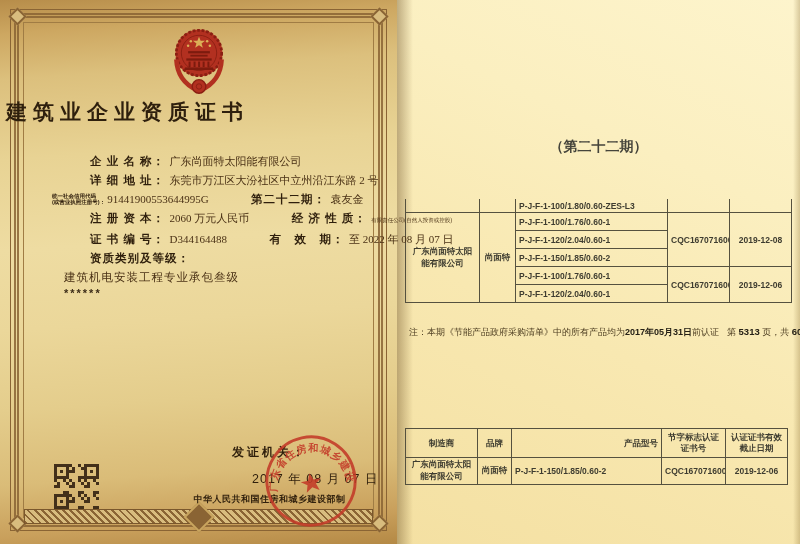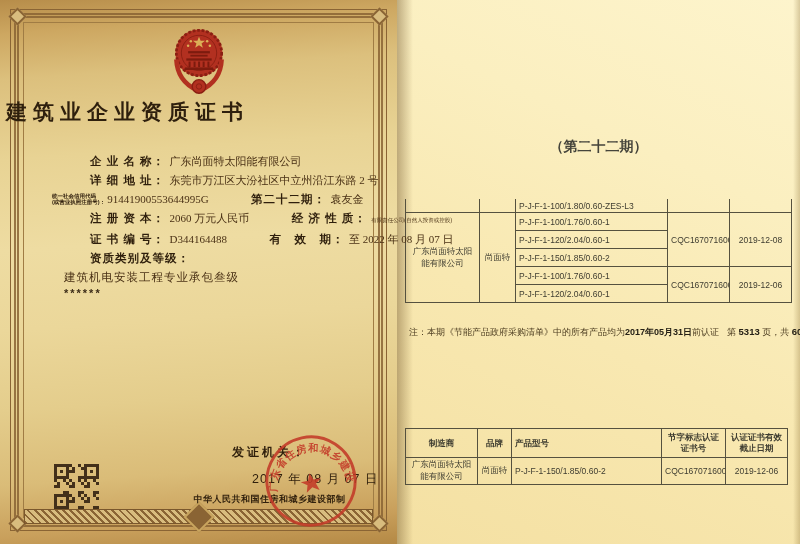--- a/index.html
+++ b/index.html
@@ -52,30 +52,30 @@
         background:linear-gradient(205deg,#fdf4cc 0%,#fbefc0 30%,#f8e8b1 60%,#f4e0a2 100%);}
   .rdoc .spine{position:absolute;left:0;top:0;bottom:0;width:16px;
         background:linear-gradient(90deg,rgba(92,62,20,.38),rgba(92,62,20,0));}
   .rdoc .redge{position:absolute;right:0;top:0;bottom:0;width:7px;
         background:linear-gradient(270deg,rgba(120,90,30,.28),rgba(120,90,30,0));}
   .rtitle{position:absolute;left:0;right:0;top:60px;text-align:center;font-size:22px;font-weight:bold;
         letter-spacing:3px;color:#3e3d35;}
   .rissue{position:absolute;left:0;right:0;top:138px;text-align:center;font-size:14px;font-weight:bold;color:#45443b;}
 
   table{border-collapse:collapse;table-layout:fixed;}
-  td,th{border:1px solid #55513f;font-size:8.5px;font-weight:normal;color:#3e3c30;
+  td,th{border:1px solid #55513f;font-size:8.5px;font-weight:bold;color:#3e3c30;
         padding:0 3px;overflow:hidden;}
   .t1{position:absolute;left:8px;top:199px;width:386px;}
   .t1 td{height:17px;}
   .t1 tr.partial td{height:13px;border-top:none;}
   .td-model{text-align:left;}
   .td-center{text-align:center;}
   .t2{position:absolute;left:8px;top:428px;width:382px;border-radius:15px;}
   .t2 th{height:28px;text-align:center;line-height:1.25;font-weight:bold;}
-  .t2 th.hleft{text-align:left;margin-top:17px;}
+  .t2 th.hleft{text-align:right;margin-top:17px;}
   .t2 td{height:26px;}
 
   .note{position:absolute;left:12px;top:326px;width:378px;font-size:9px;color:#4c3c20;
         display:flex;justify-content:space-between;white-space:nowrap;}
   .note b{color:#252015;}
   .note .pages{margin-left:8px;}
   .note .pages b{font-size:9.5px;}
 </style>
 </head>
 <body>

